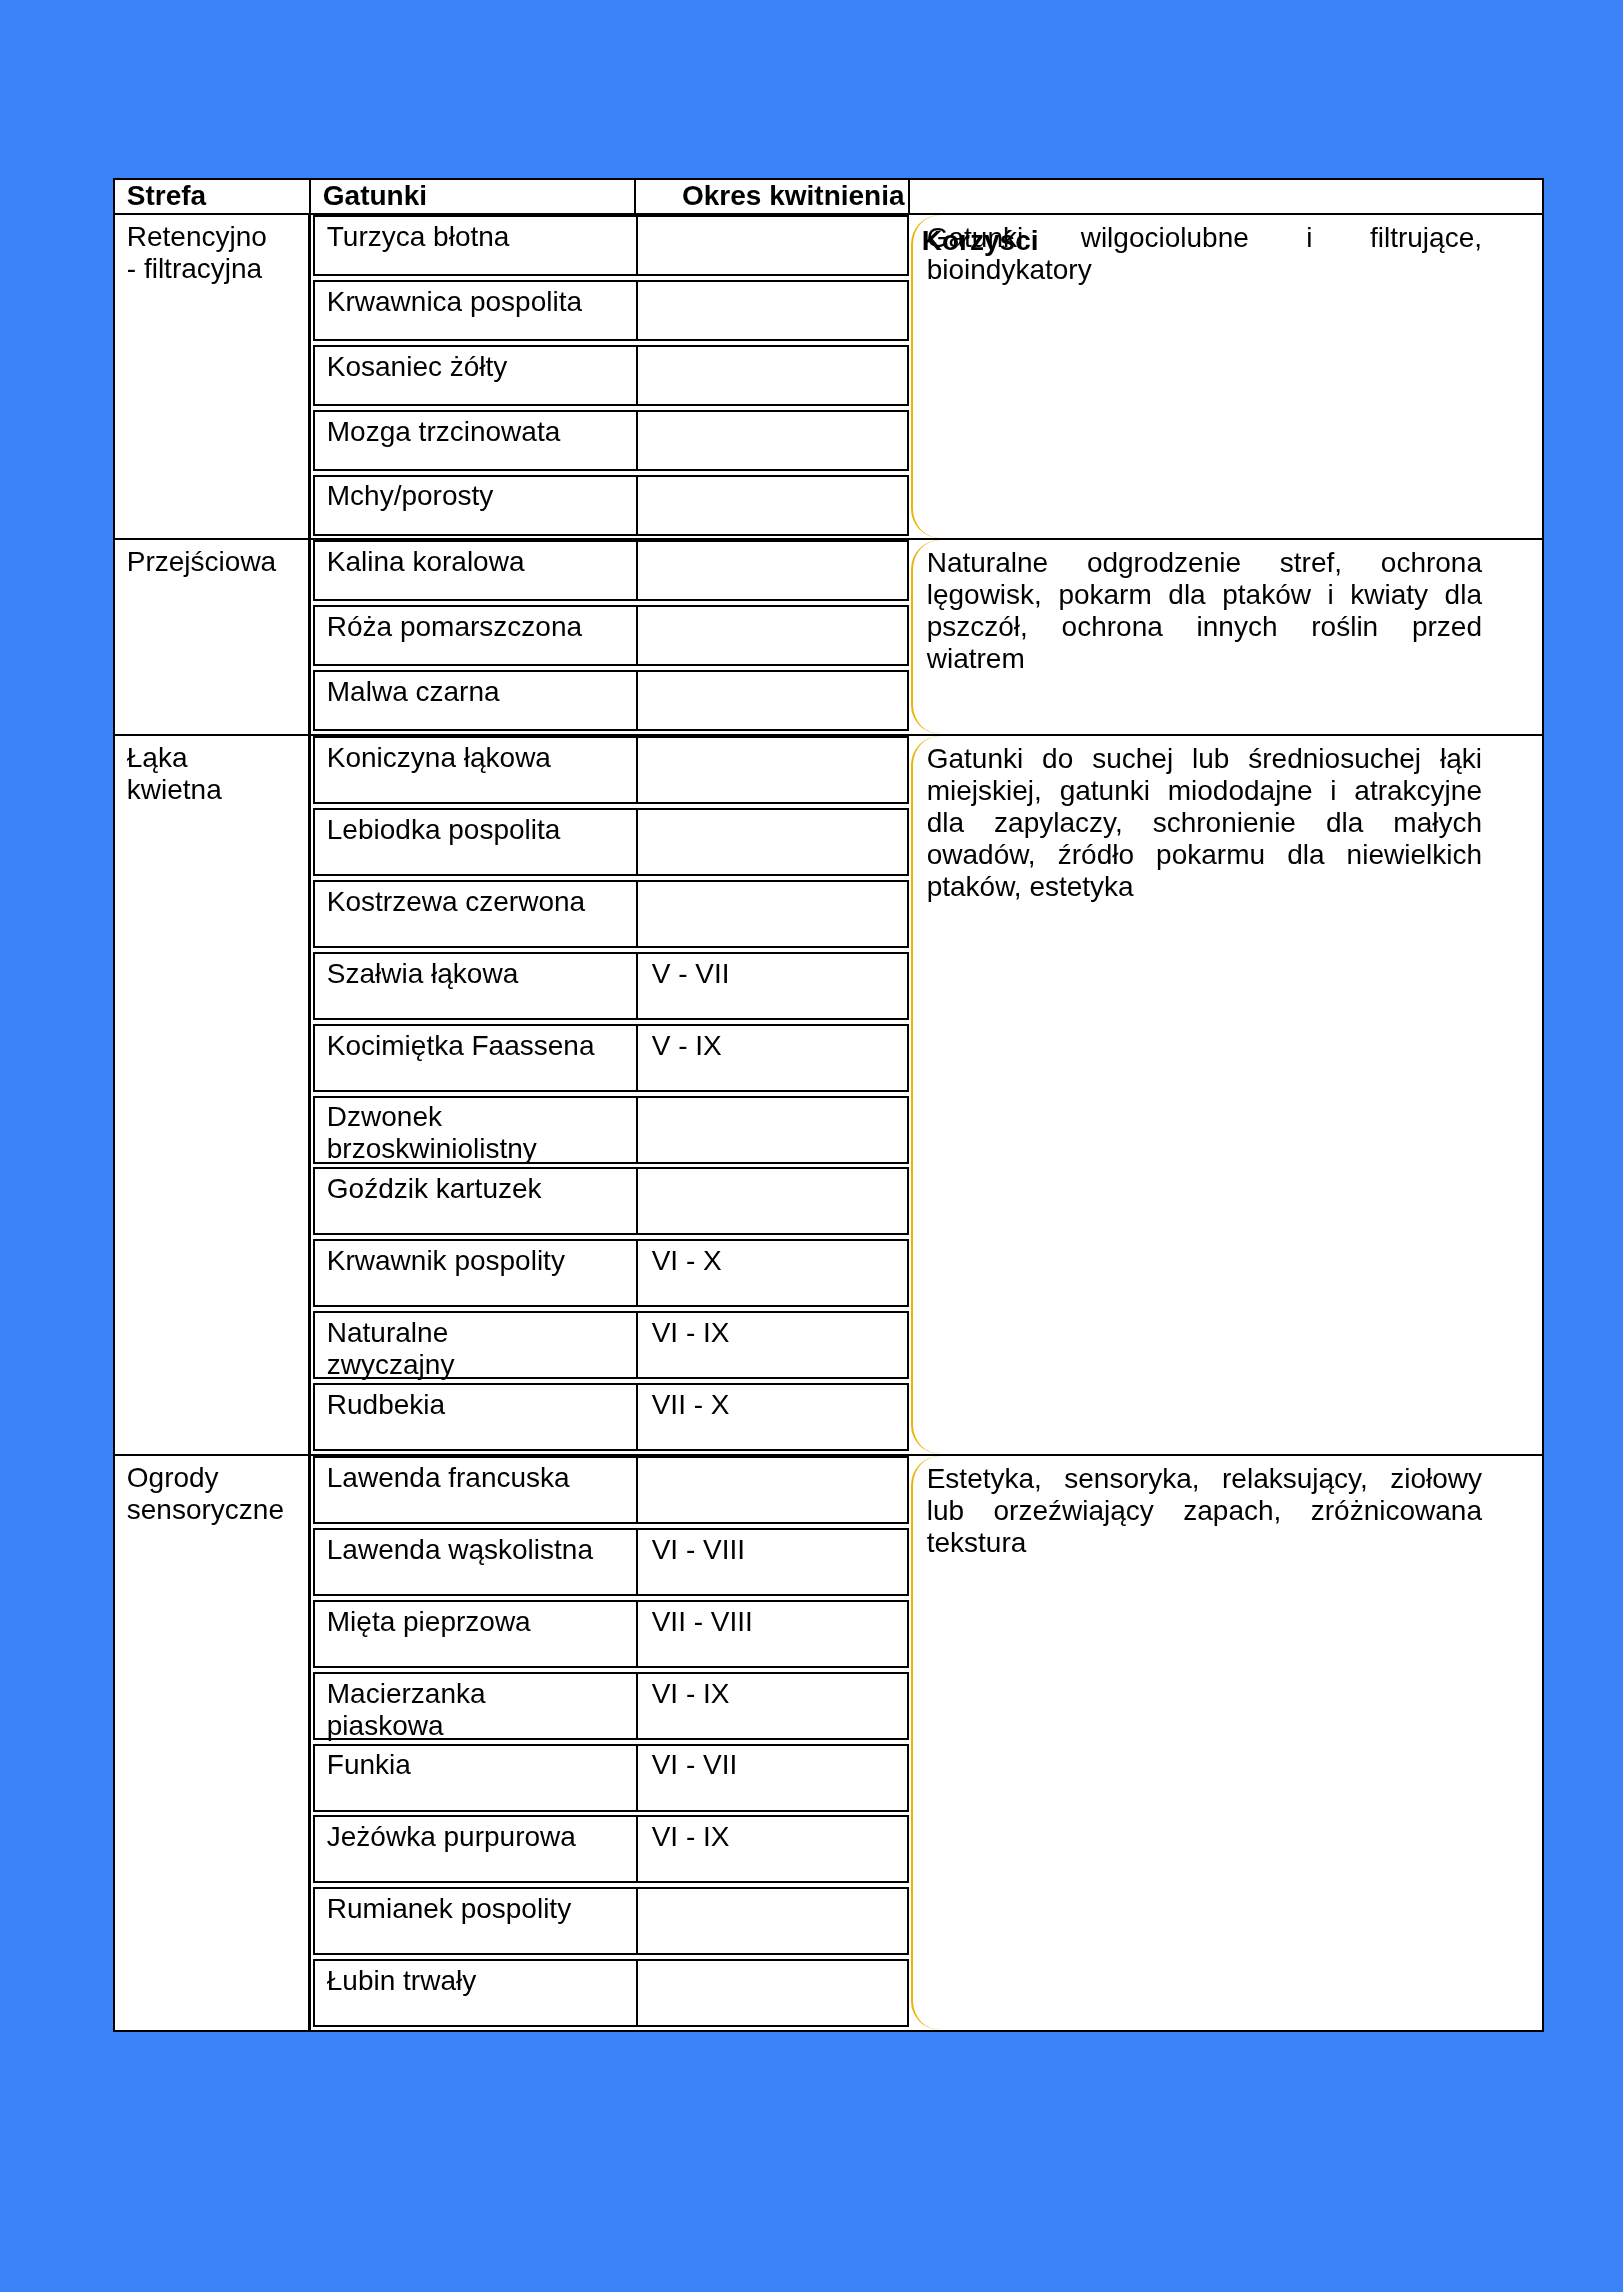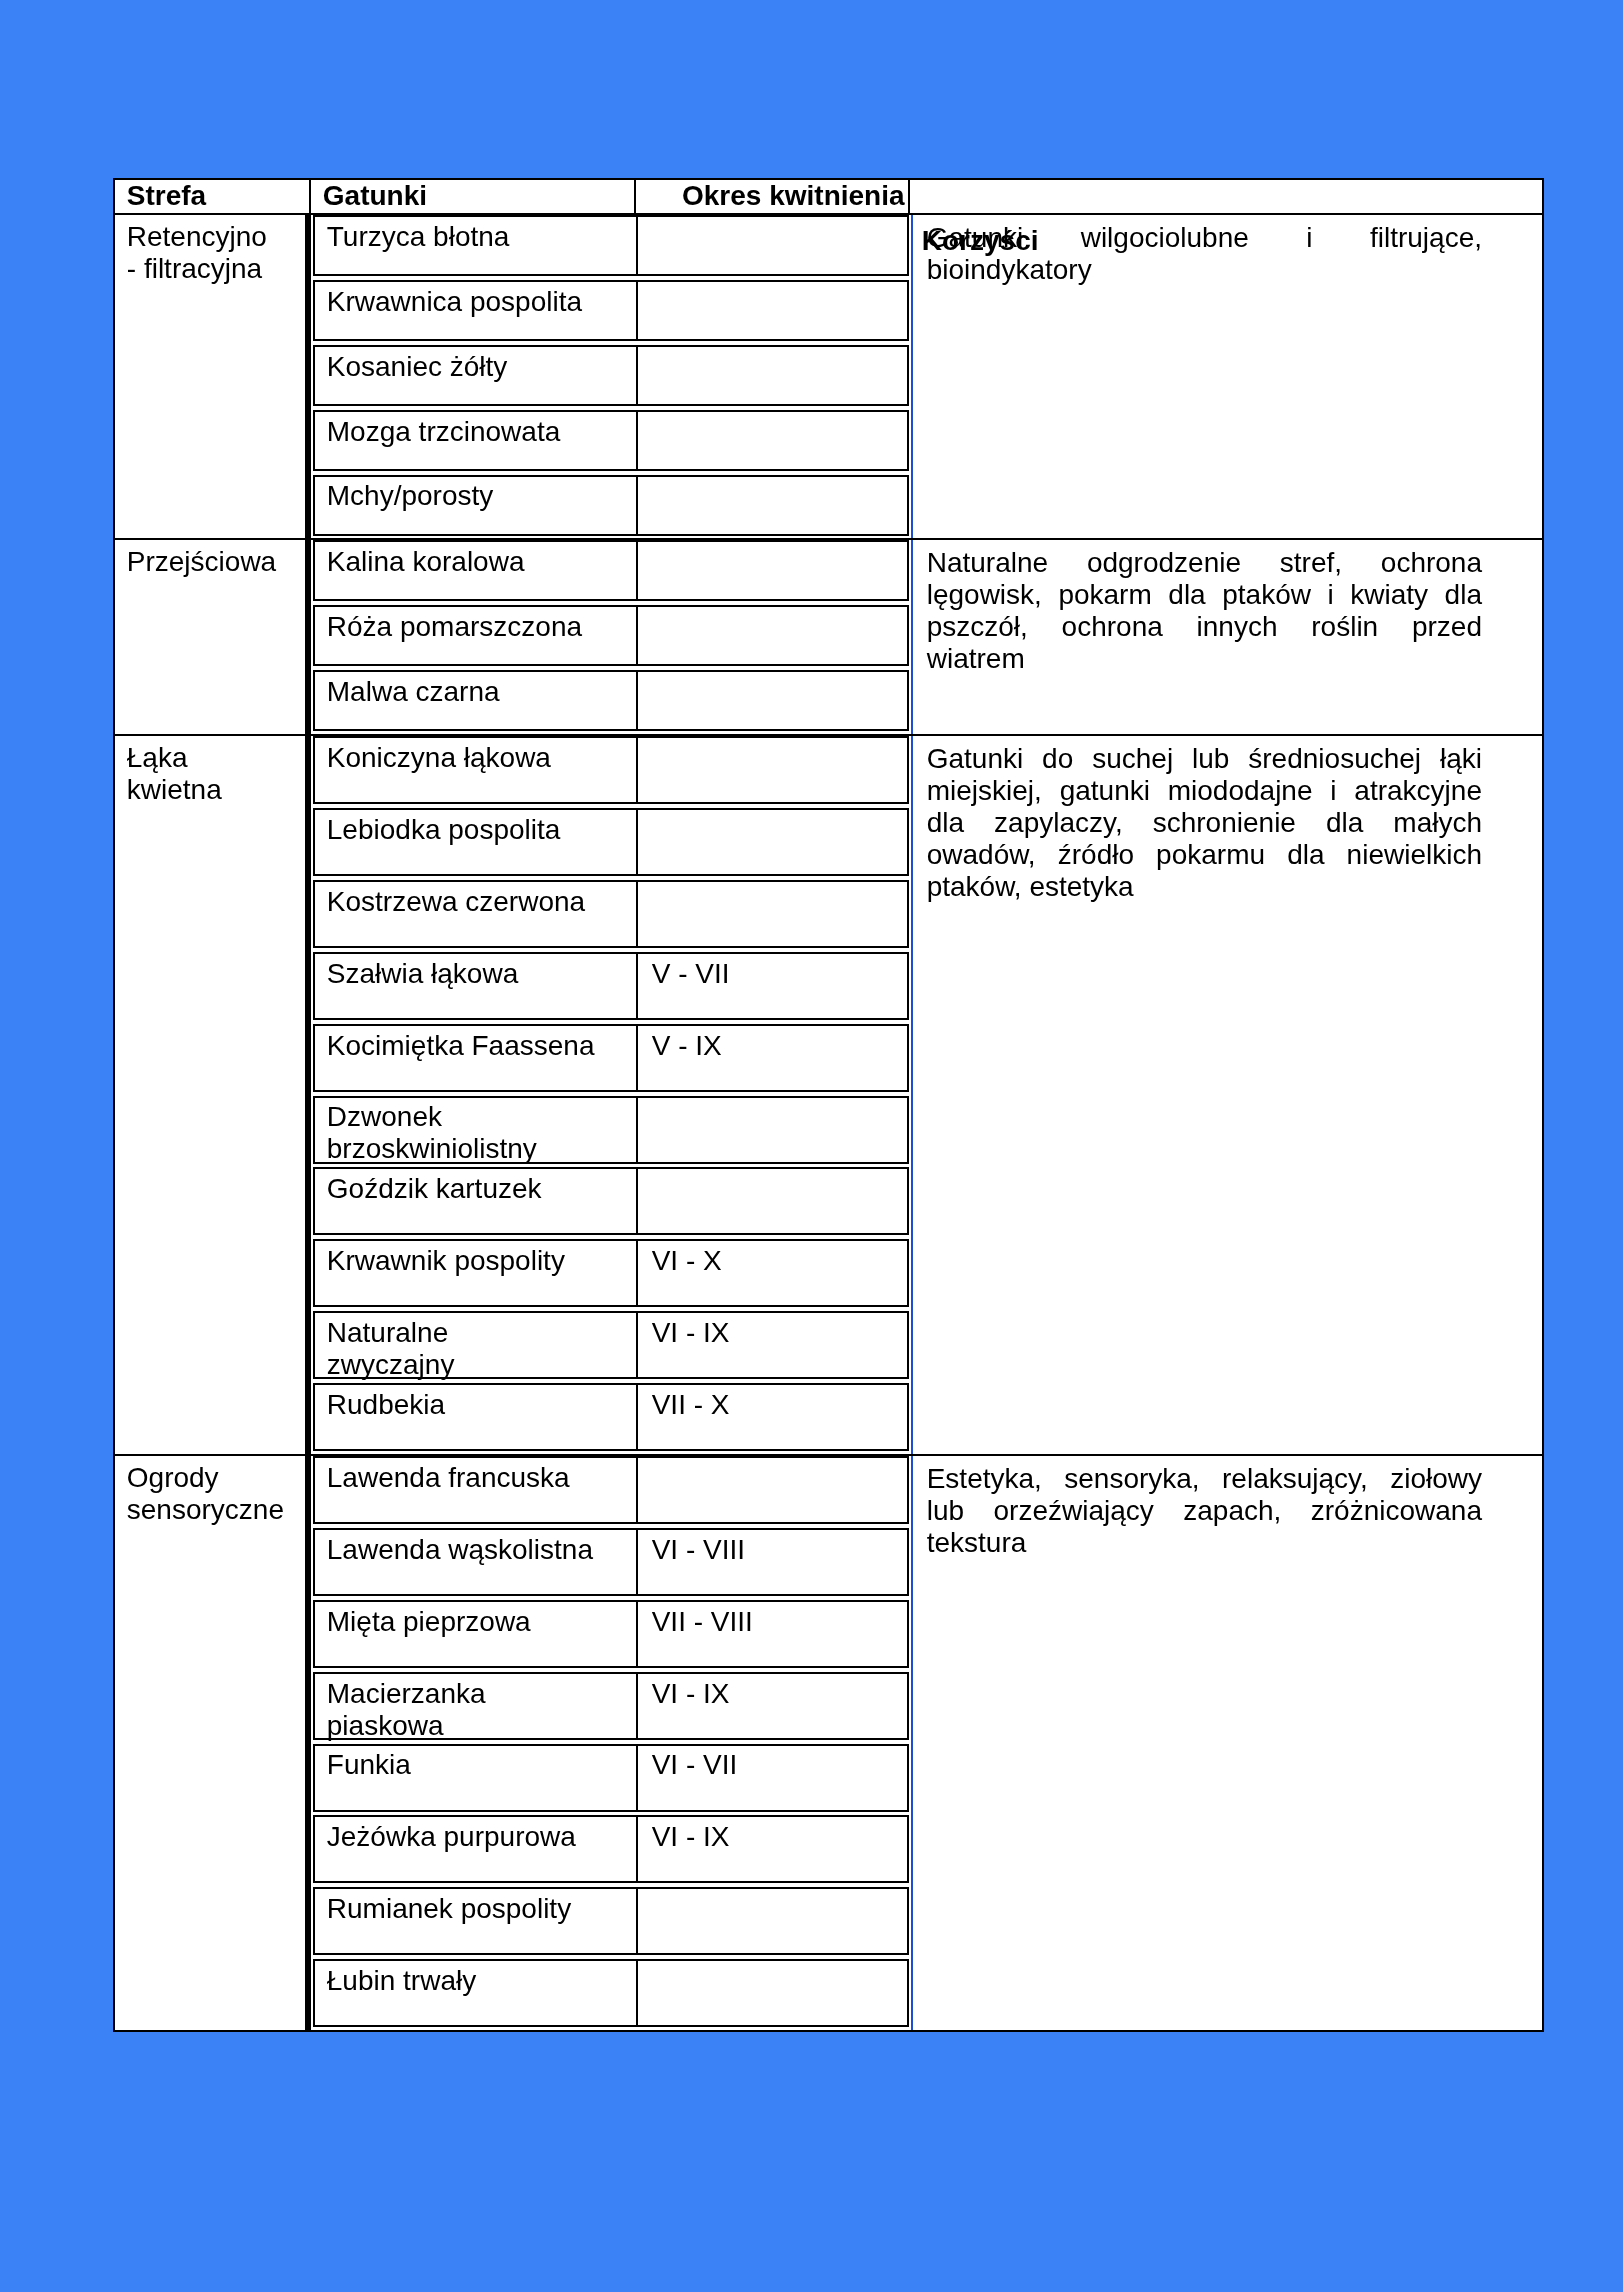--- a/index.html
+++ b/index.html
@@ -19,21 +19,21 @@
   .hcell{box-sizing:border-box;padding:1px 0 0 11.8px;}
   .hcell.b{border-right:2px solid #000;}
   .hw-strefa{width:196px;}
   .hw-gatunki{width:325px;}
   .hw-okres{width:274px;padding-left:46px;}
   .hw-korz{flex:1;margin-top:45px;}
   
   .zone{display:flex;border-bottom:2.9px solid #000;}
   .zone:last-child{border-bottom:none;}
   .strefa-cell{
-    width:196px;box-sizing:border-box;border-right:6px solid #000000;
+    width:196px;box-sizing:border-box;border-right:3px solid #000000;
     padding:5.9px 5.9px 0 11.8px;white-space:pre-line;
   }
   .mid-col{
     width:600px;box-sizing:border-box;
     display:flex;flex-direction:column;gap:3.9px;
     padding-bottom:2.9px;
     align-items:center;
   }
   .minirow{
     display:flex;width:596px;box-sizing:border-box;
@@ -42,22 +42,22 @@
   .z0 .minirow{height:61px;}
   .z1 .minirow{height:61px;}
   .z2 .minirow{height:68px;}
   .z3 .minirow{height:68px;}
   .sp-cell{
     width:323px;box-sizing:border-box;border-right:2px solid #000;
     padding:3.9px 0 0 11.8px;white-space:pre-line;
   }
   .ok-cell{flex:1;box-sizing:border-box;padding:3.9px 0 0 13.7px;}
   .korz-cell{
-    flex:1;box-sizing:border-box;border-left:2px solid #1d4ed8;
-    padding:6.9px 60px 0 13.7px;text-align:justify;
+    flex:1;box-sizing:border-box;border-left:2px solid #eab308;
+    padding:6.9px 60px 0 13.7px;text-align:justify;border-radius:29px;
   }
 </style>
 </head>
 <body>
 
 <div class="page">
   <div class="doc-table">
 
     <div class="header-row">
       <div class="hcell b hw-strefa">Strefa</div>

